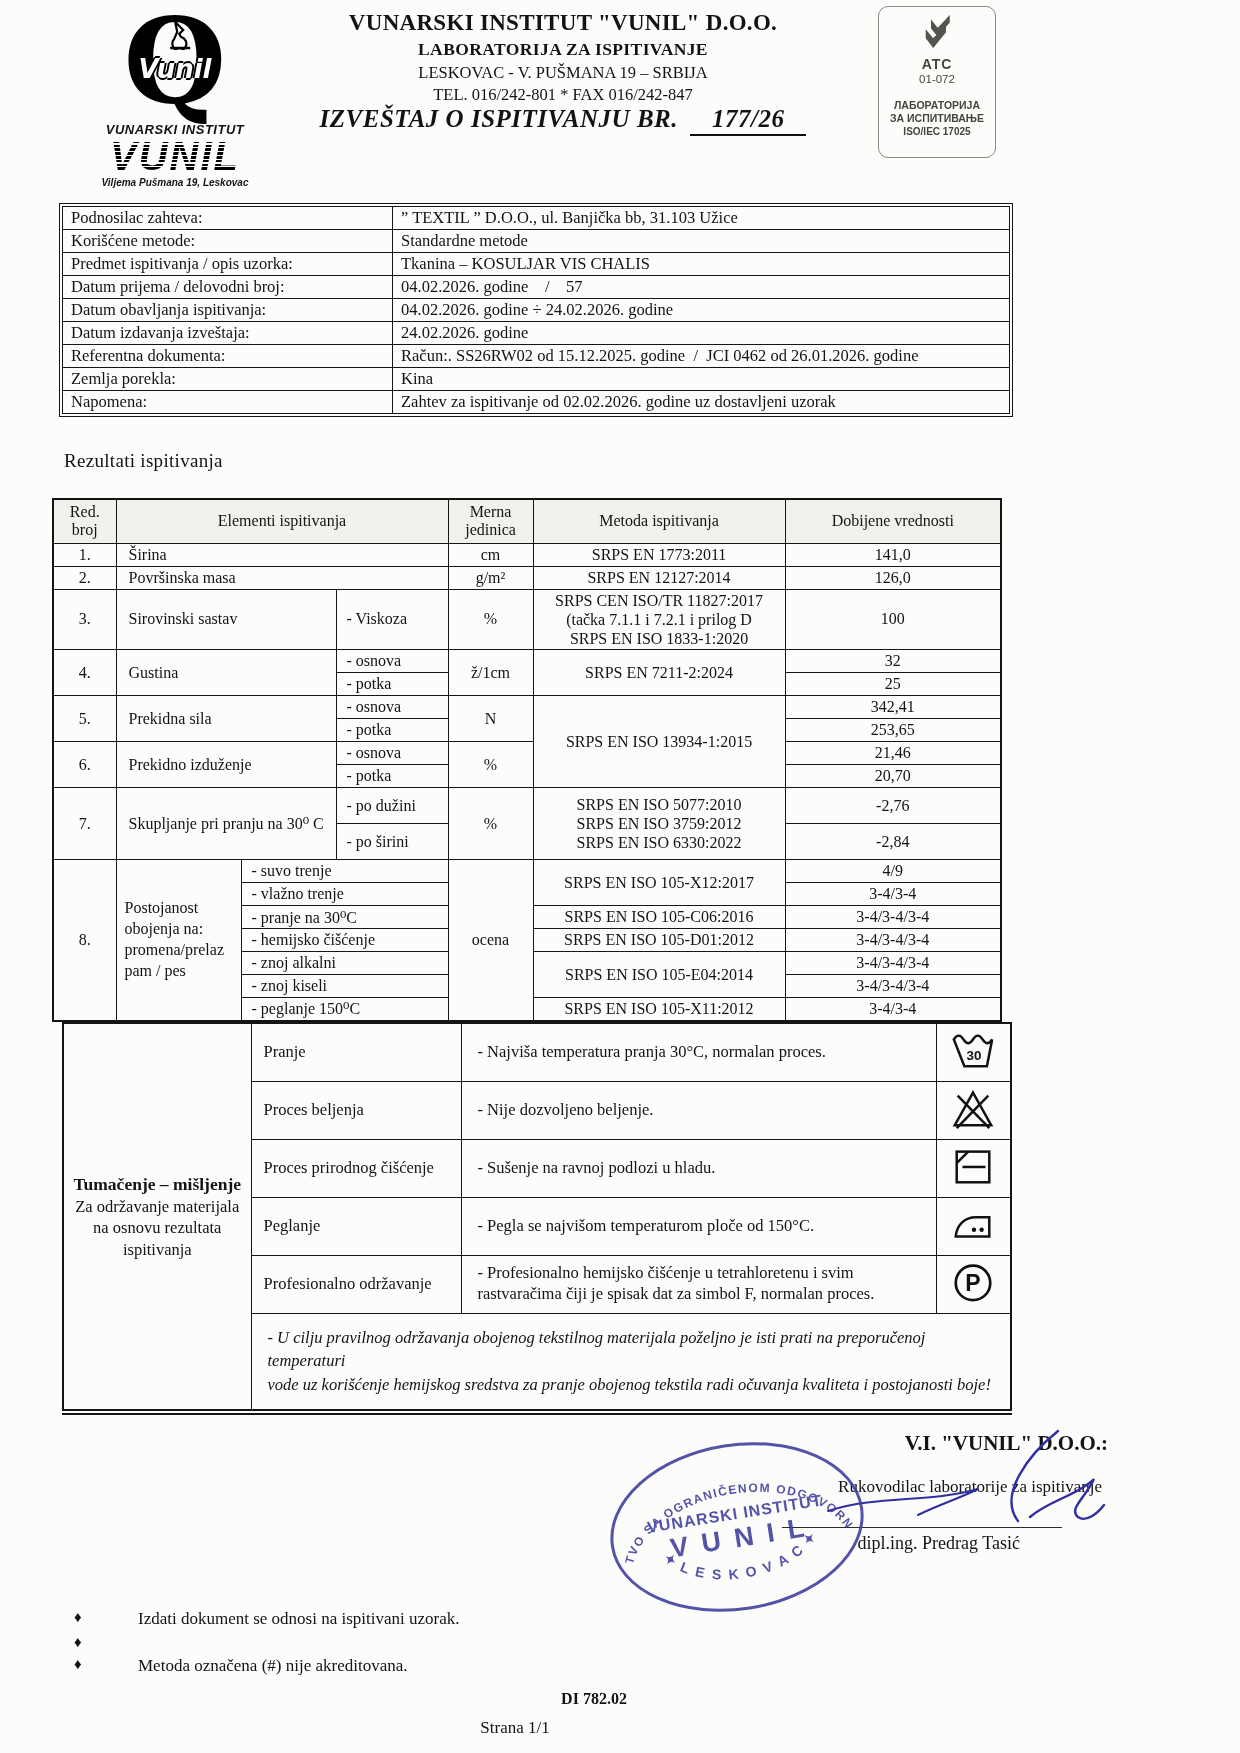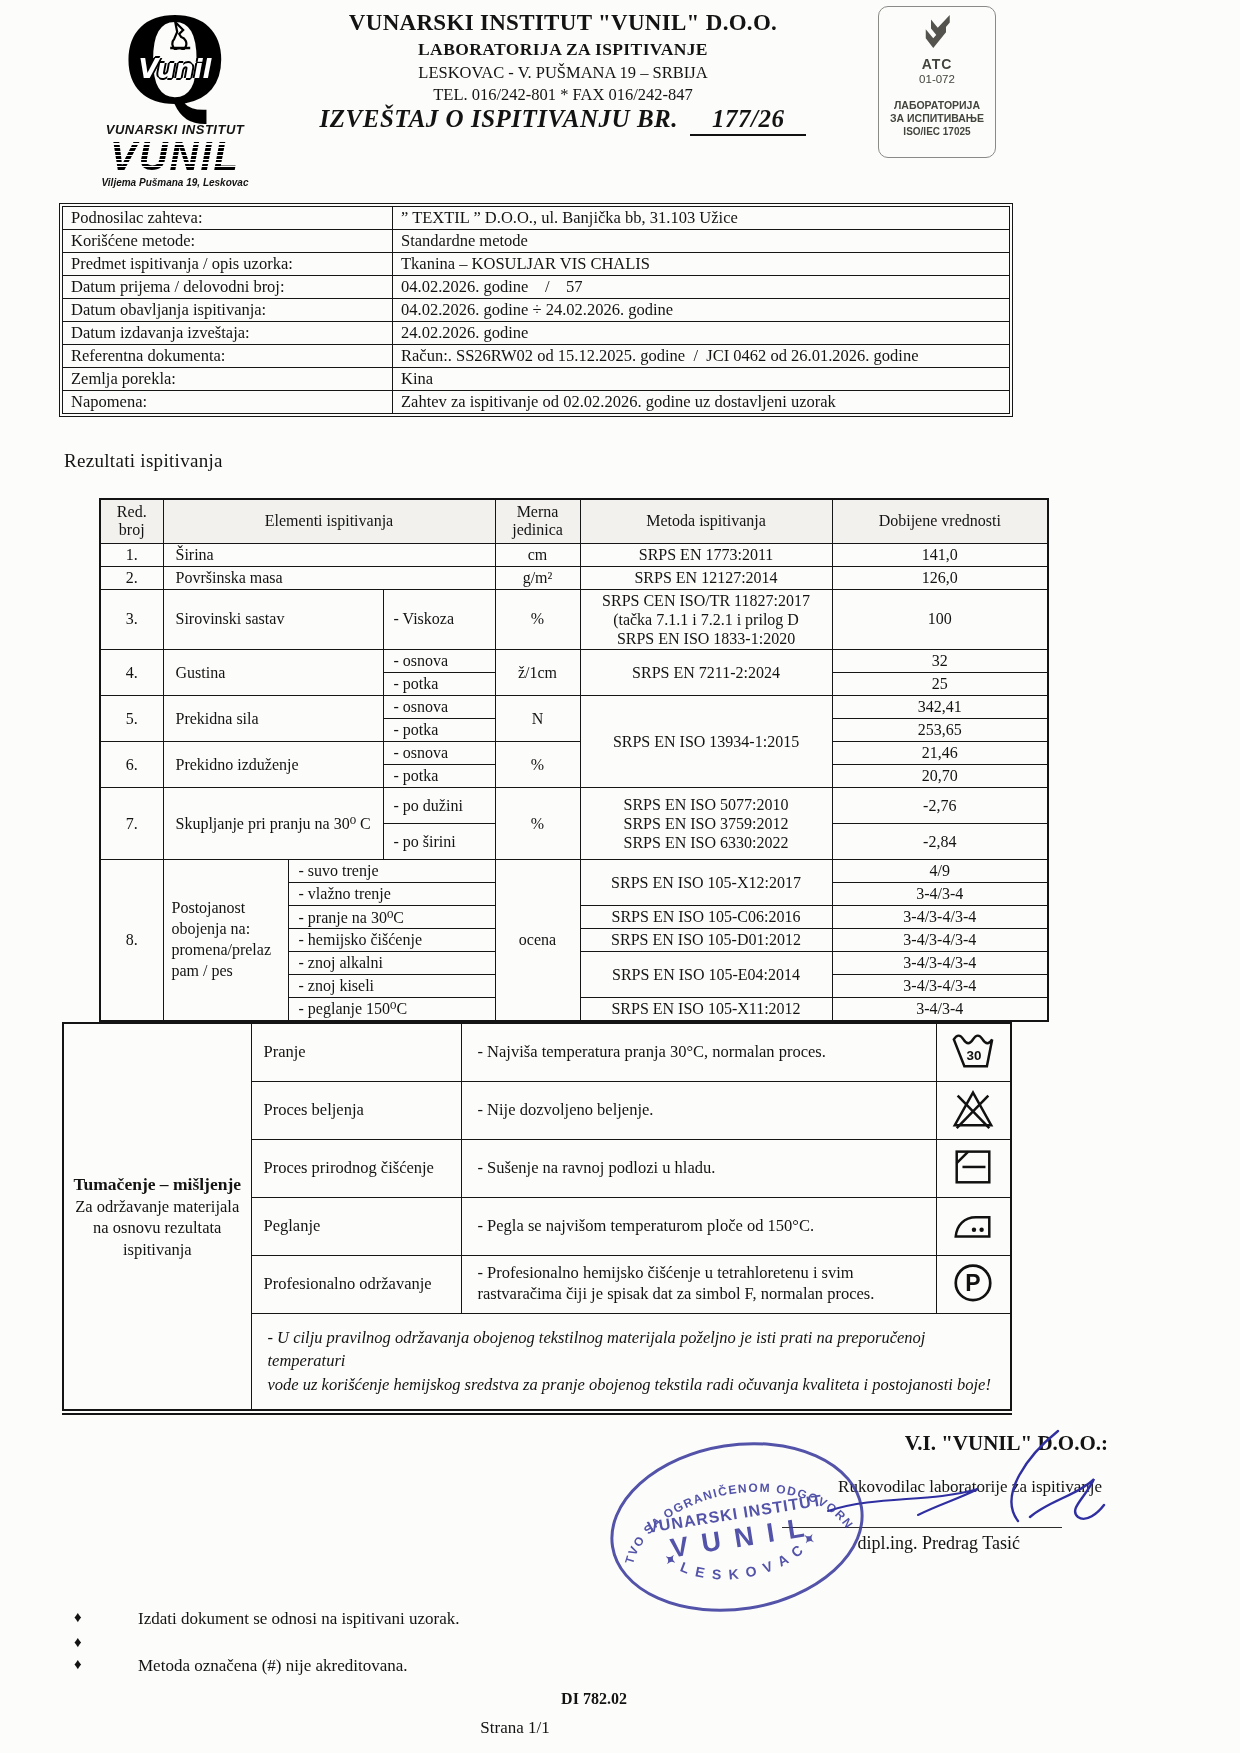--- a/index.html
+++ b/index.html
@@ -53,21 +53,21 @@
     margin: 24px 0 0 62px; width: 948px; border-collapse: collapse;
     border: 1.6px solid #161616; outline: 1.6px solid #161616; outline-offset: 2.5px;
     font-size: 16.5px;
   }
   .infoTbl td { border: 1.4px solid #161616; padding: 1px 8px; height: 22px; }
   .infoTbl td.lbl { width: 330px; }
   
   .secTitle { margin: 36px 0 0 64px; font-size: 19px; letter-spacing: .3px; }
   
   .rt {
-    margin: 26px 0 0 99px; width: 948px; border-collapse: collapse; table-layout: fixed;
+    margin: 26px 0 0 52px; width: 948px; border-collapse: collapse; table-layout: fixed;
     border: 2.6px solid #141414; font-size: 16px;
   }
   .rt td { border: 1.4px solid #161616; padding: 1px 5px; height: 23px; overflow: hidden; }
   .rt .hd td { background: #f2f1ee; text-align: center; line-height: 1.15; height: 44px; font-size: 16px; }
   .rt td.c { text-align: center; }
   .rt td.nm { padding-left: 12px; }
   .rt td.sb { padding-left: 10px; }
   .rt td.vl { text-align: center; }
   .rt td.mt { text-align: center; line-height: 1.2; }
   

